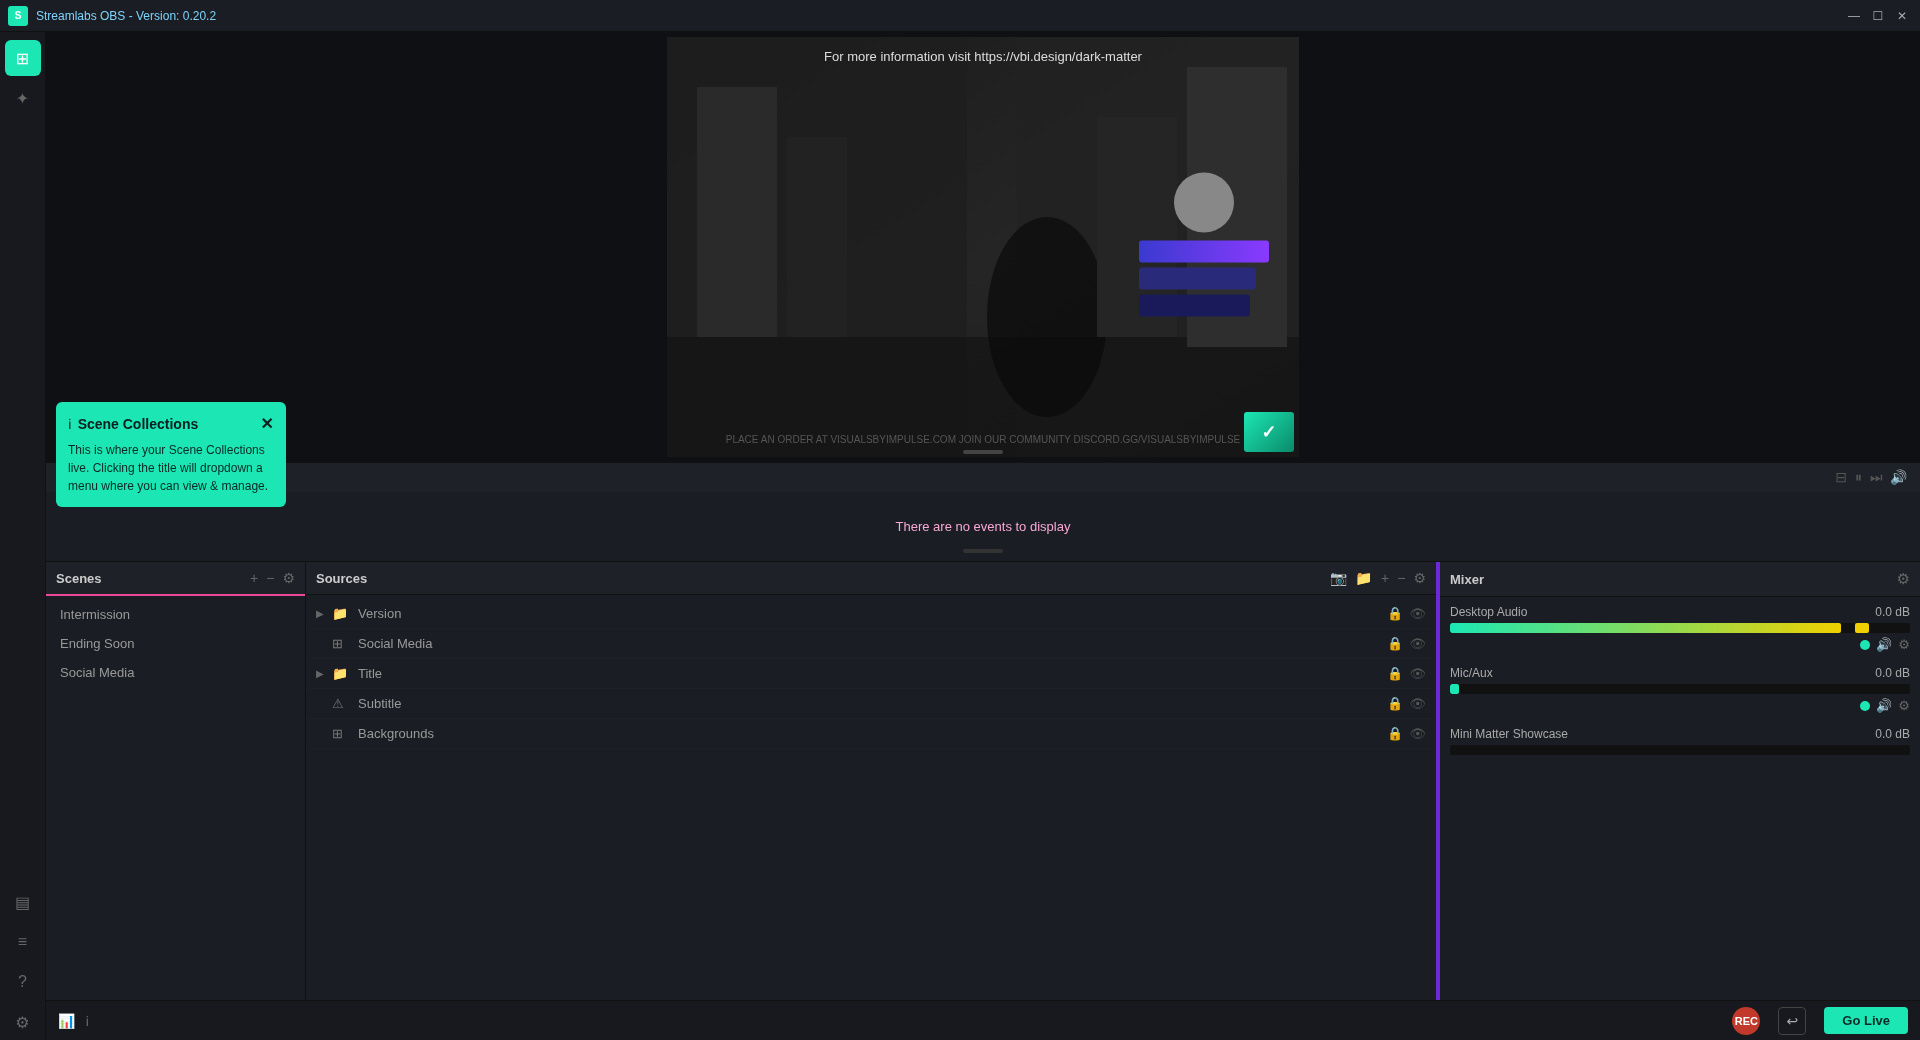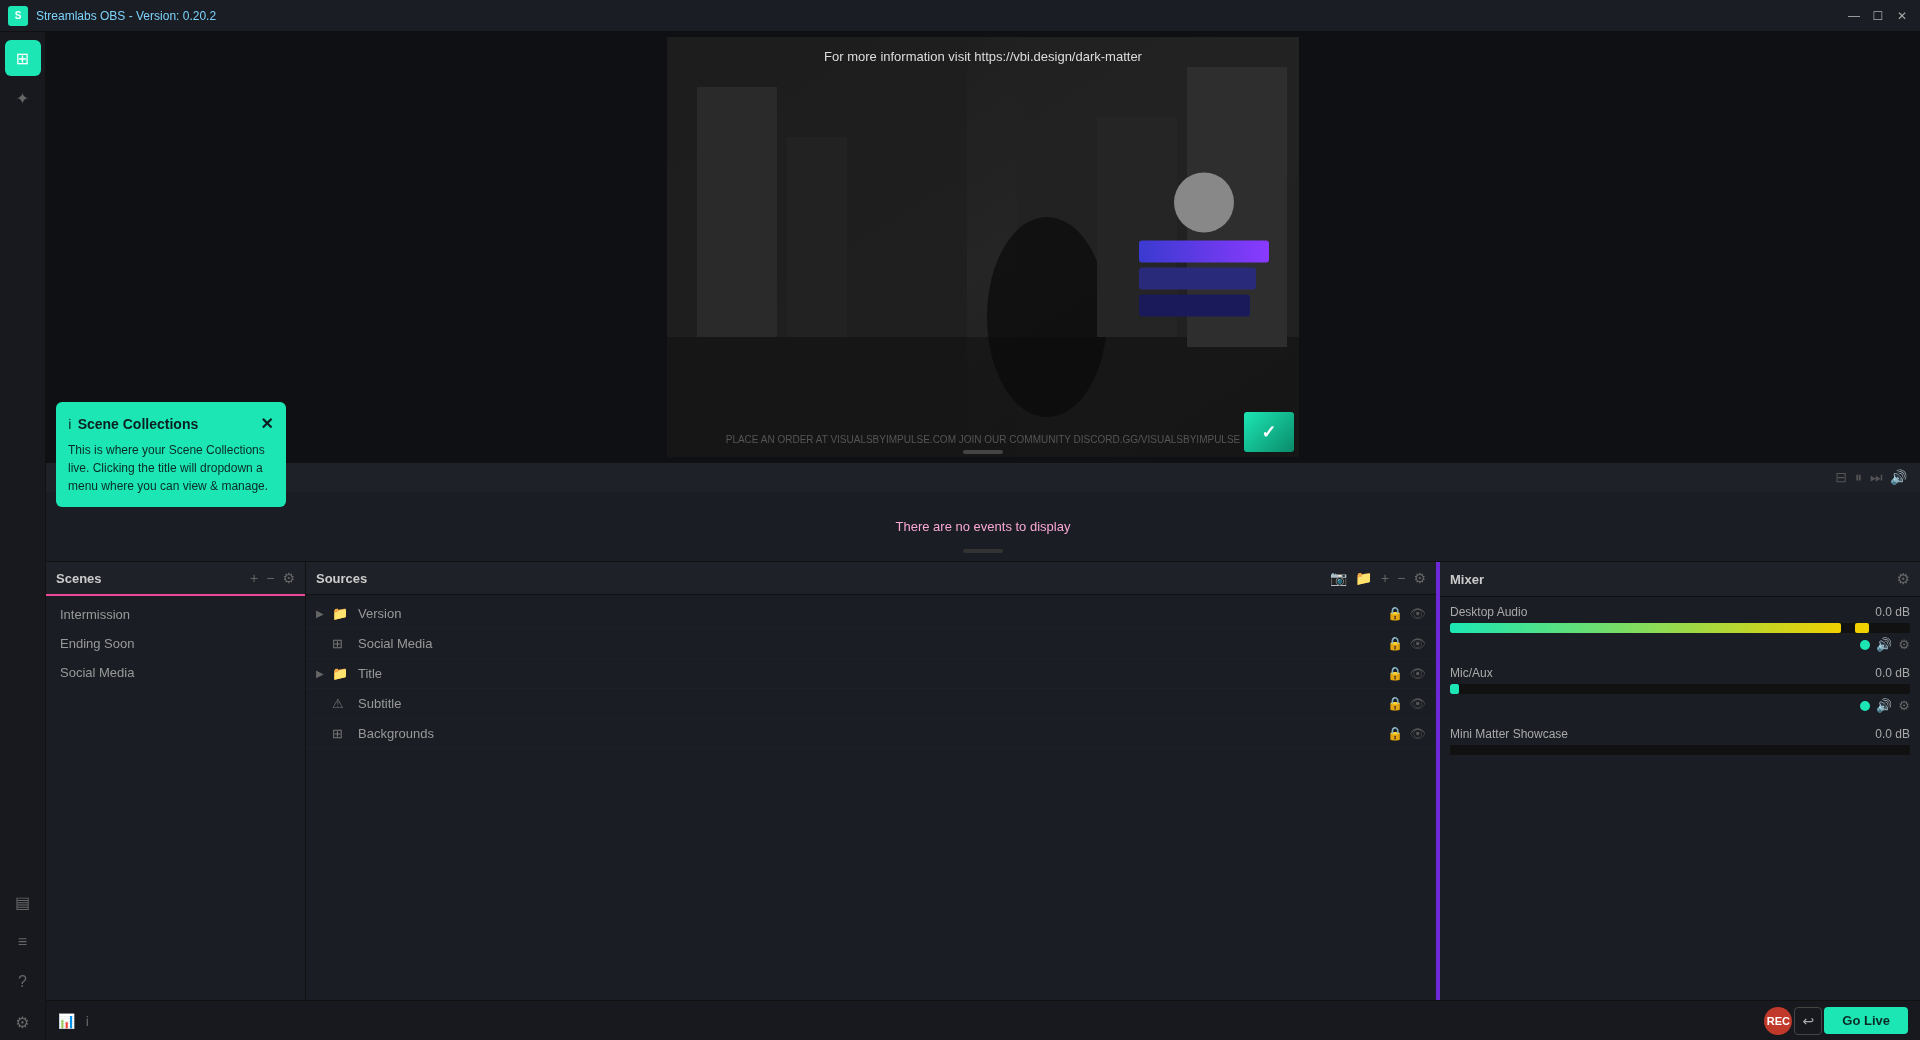--- a/index.html
+++ b/index.html
@@ -331,21 +331,21 @@
       height: 40px;
       background: #17191f;
       border-top: 1px solid #111;
       display: flex;
       align-items: center;
       justify-content: space-between;
       padding: 0 12px;
     }
     #footer-left { display: flex; gap: 10px; align-items: center; color: #666; font-size: 14px; }
     #footer-left span { cursor: pointer; }
-    #footer-right { display: flex; gap: 2px; align-items: center; }
+    #footer-right { display: flex; gap: 18px; align-items: center; }
     #rec-btn {
       width: 28px; height: 28px;
       background: #c0392b;
       border-radius: 50%;
       display: flex; align-items: center; justify-content: center;
       color: #fff; font-size: 11px; font-weight: bold;
       cursor: pointer;
     }
     #restore-btn {
       width: 28px; height: 28px;

